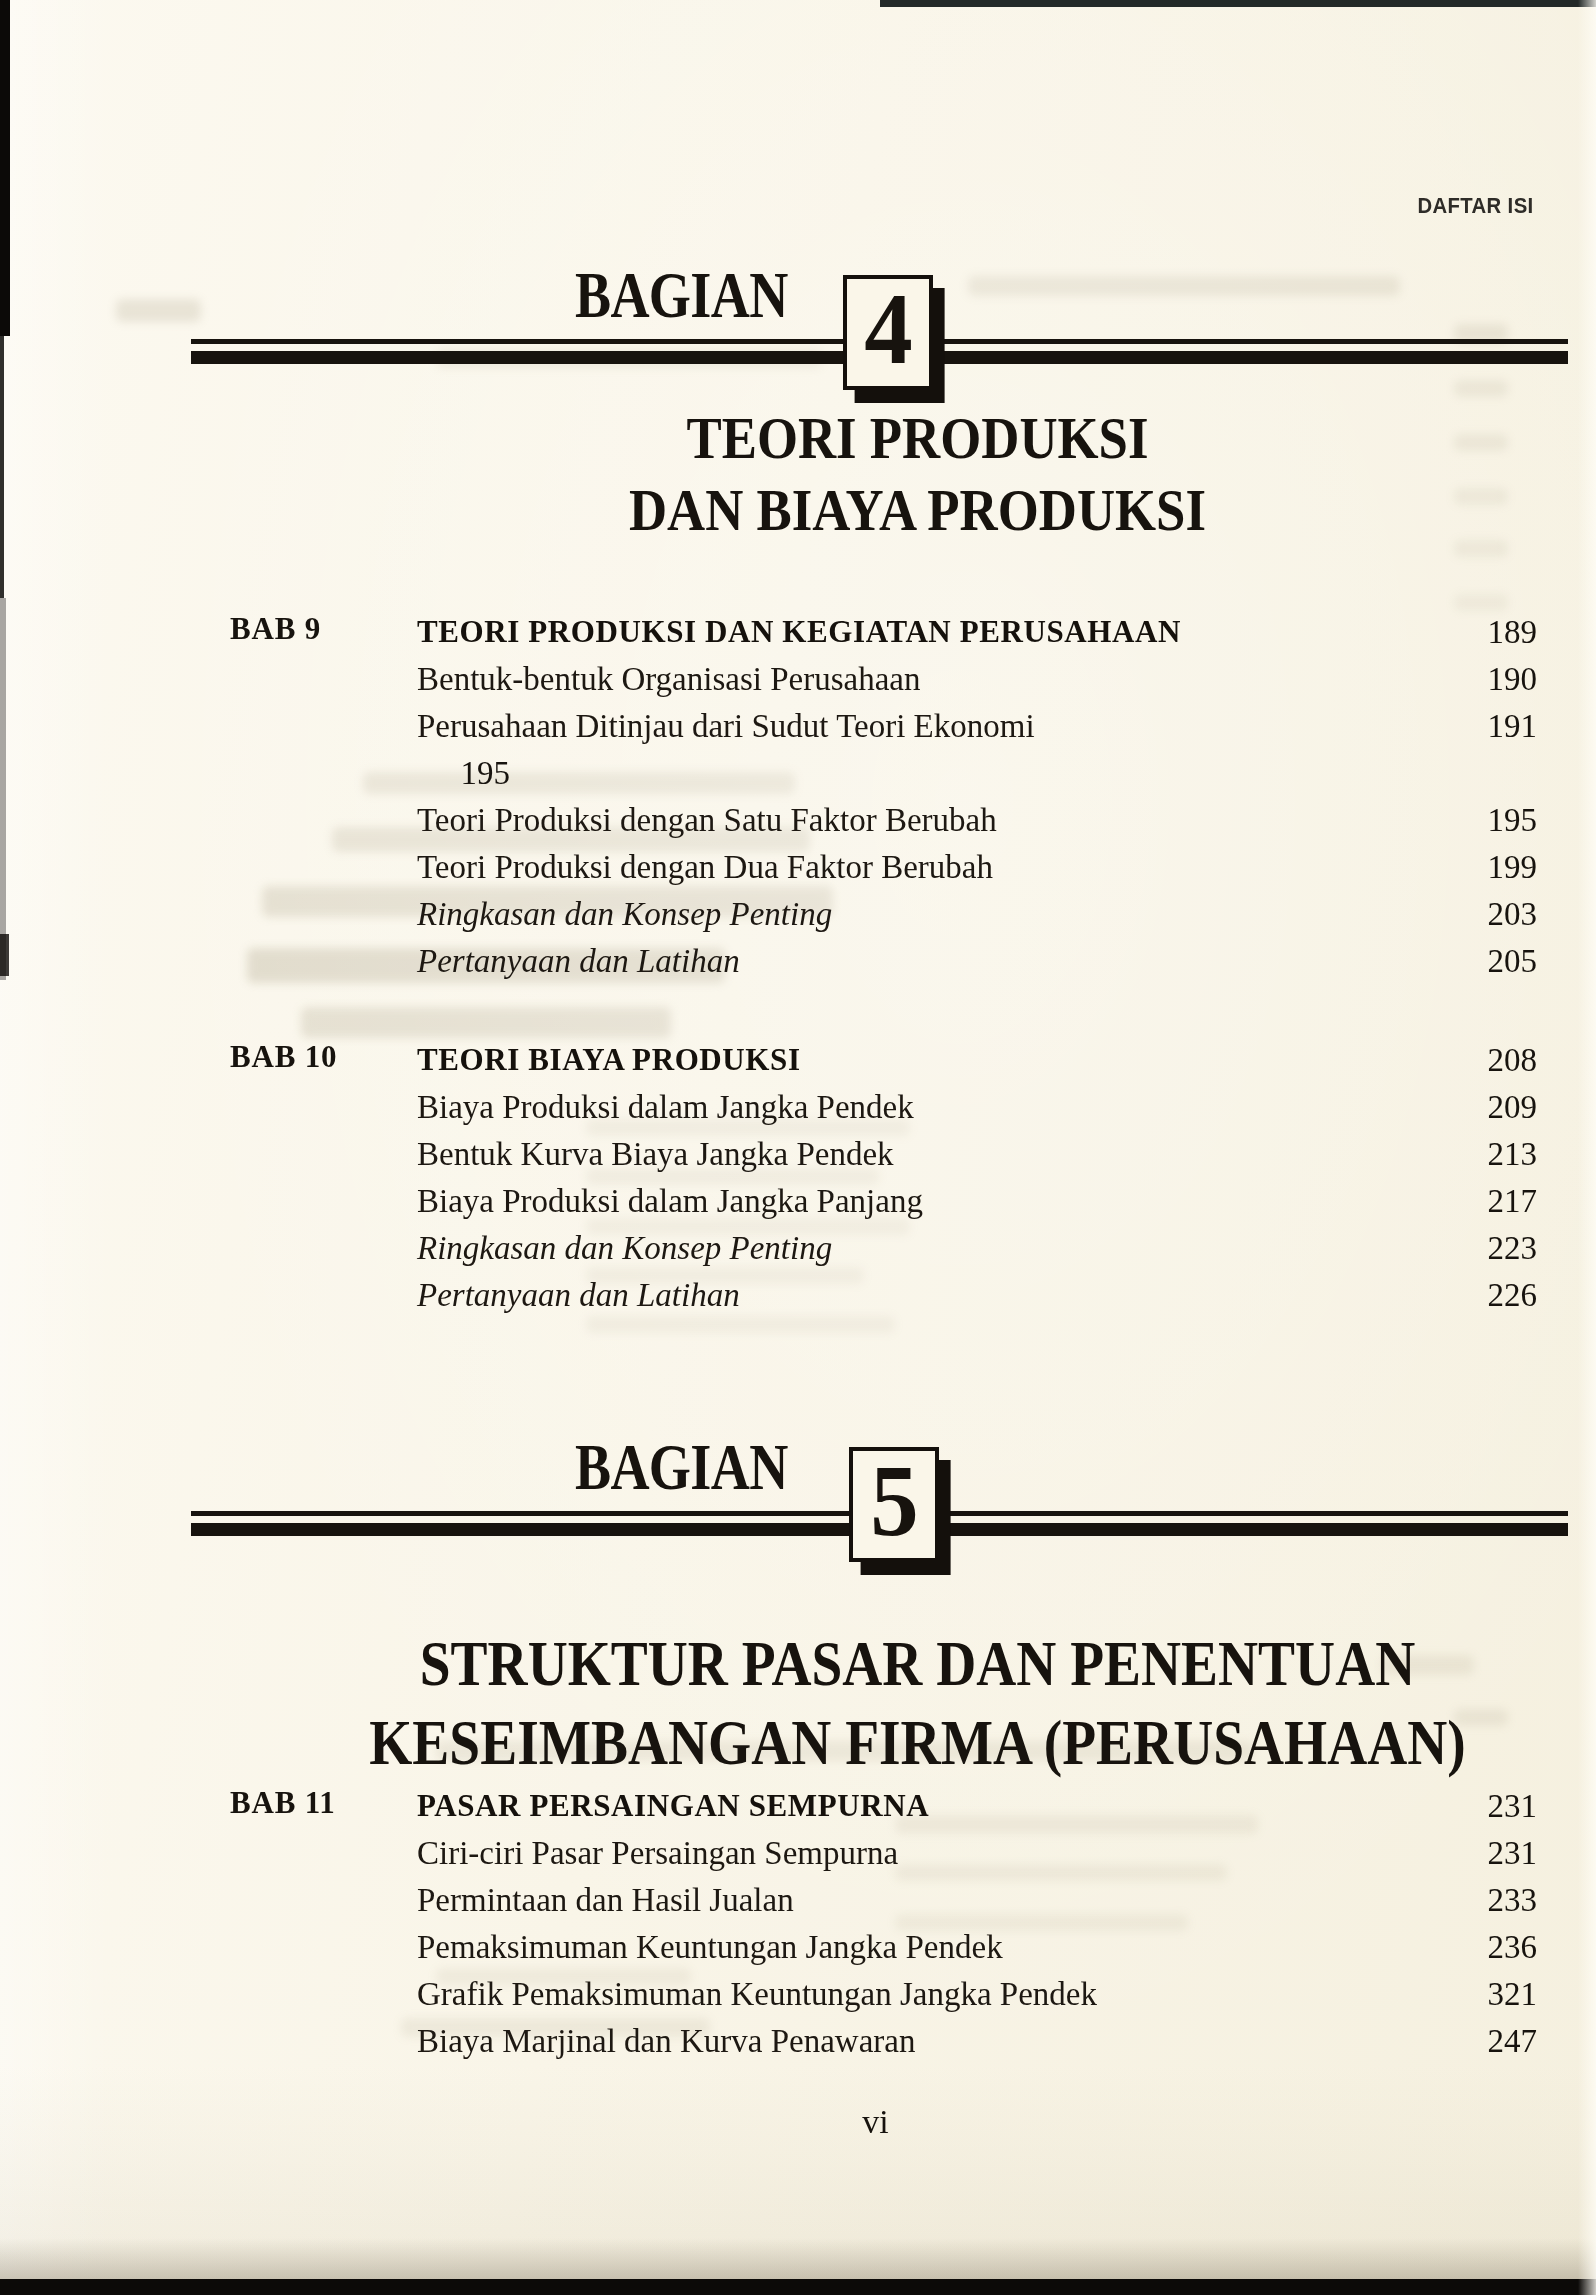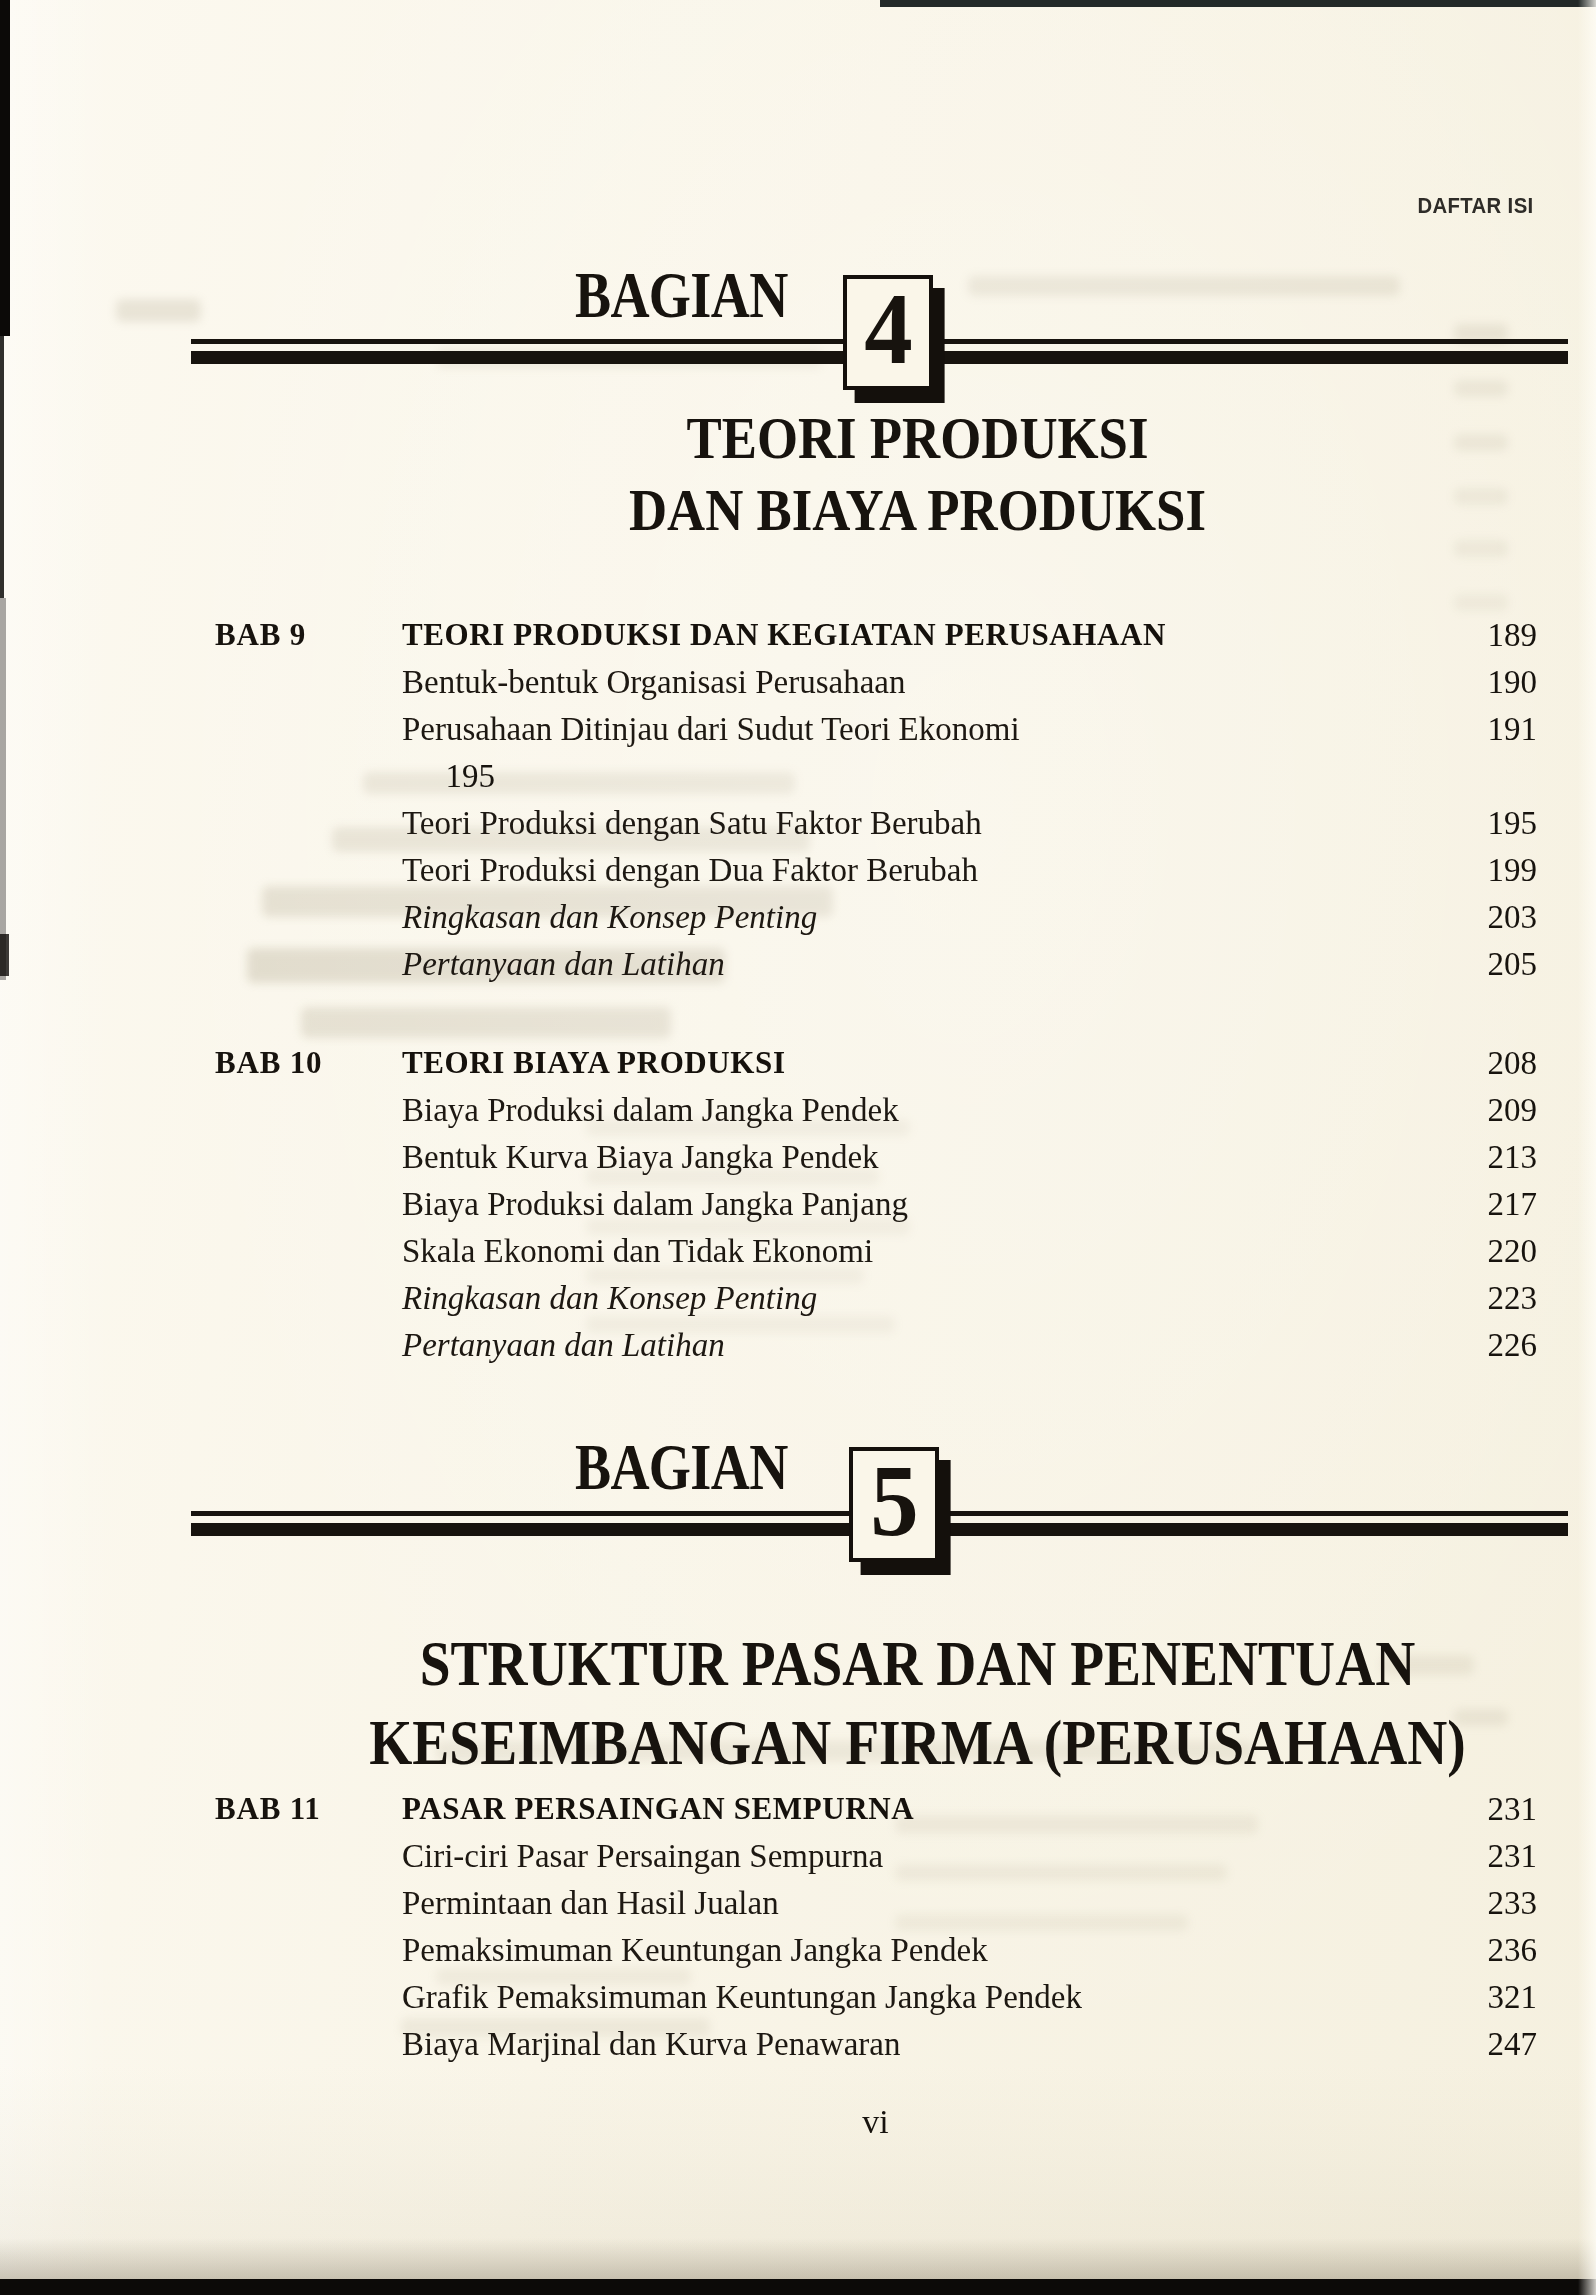--- a/index.html
+++ b/index.html
@@ -38,21 +38,21 @@
     position:absolute;left:231px;width:1373px;text-align:center;font-weight:700;
     font-size:60px;line-height:72px;transform:scaleX(.88);white-space:nowrap;
   }
   #part-4{top:262px;height:340px;}
   #part-4 .part-title{top:140px;}
   #part-5{top:1434px;height:370px;}
   #part-5 .part-title{top:191px;font-size:63px;line-height:79px;}
   
   .toc-section{position:absolute;left:215px;right:59px;}
   #sec-0{top:611px;} #sec-1{top:1039px;} #sec-2{top:1785px;}
-  .toc-row{display:flex;align-items:center;height:47px;}
+  .toc-row{display:flex;align-items:flex-start;height:47px;margin-left:15px;}
   .c-label{flex:0 0 187px;font-weight:700;font-size:31px;letter-spacing:0.8px;}
   .c-title{flex:1;font-size:33px;color:#1d1812;line-height:42px;}
   .c-page{flex:0 0 93px;text-align:right;font-size:33px;line-height:42px;}
   .toc-row.head .c-title{font-weight:700;font-size:31px;letter-spacing:0.6px;color:#15110c;}
   .toc-row.head .c-page{font-weight:400;}
   .c-title.it{font-style:italic;}
   .footer-num{position:absolute;top:2103px;left:833px;width:85px;text-align:center;font-size:34px;}
   
   .ghost{position:absolute;background:#a79d82;filter:blur(4.6px);border-radius:6.2px;pointer-events:none;}
   .edge{position:absolute;background:#0c0a08;}
@@ -177,25 +177,20 @@
         <span class="c-title">Bentuk Kurva Biaya Jangka Pendek</span>
         <span class="c-page">213</span>
       </div>
       <div class="toc-row">
         <span class="c-label"></span>
         <span class="c-title">Biaya Produksi dalam Jangka Panjang</span>
         <span class="c-page">217</span>
       </div>
       <div class="toc-row">
         <span class="c-label"></span>
-        <span class="c-title">Skala Ekonomi dan Tidak Ekonomi</span>
-        <span class="c-page">220</span>
-      </div>
-      <div class="toc-row">
-        <span class="c-label"></span>
         <span class="c-title it">Ringkasan dan Konsep Penting</span>
         <span class="c-page">223</span>
       </div>
       <div class="toc-row">
         <span class="c-label"></span>
         <span class="c-title it">Pertanyaan dan Latihan</span>
         <span class="c-page">226</span>
       </div>
     </div>
   <div id="sec-2" class="toc-section">

